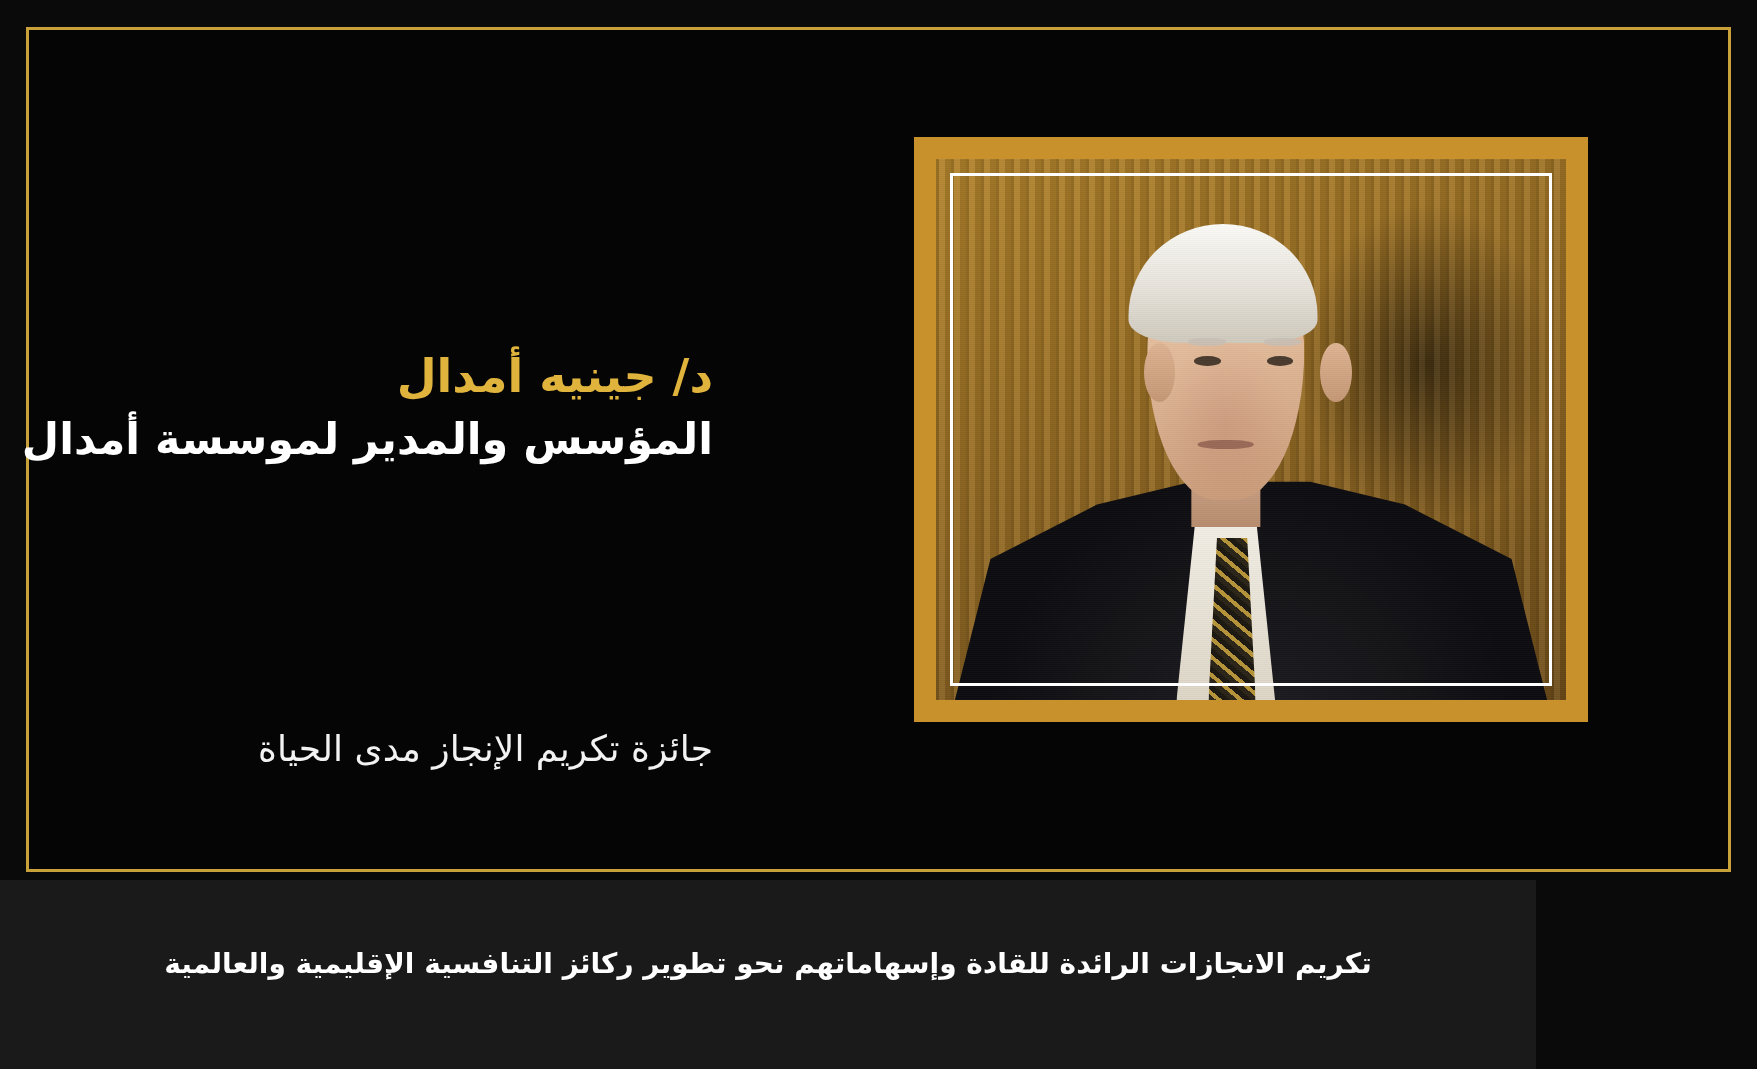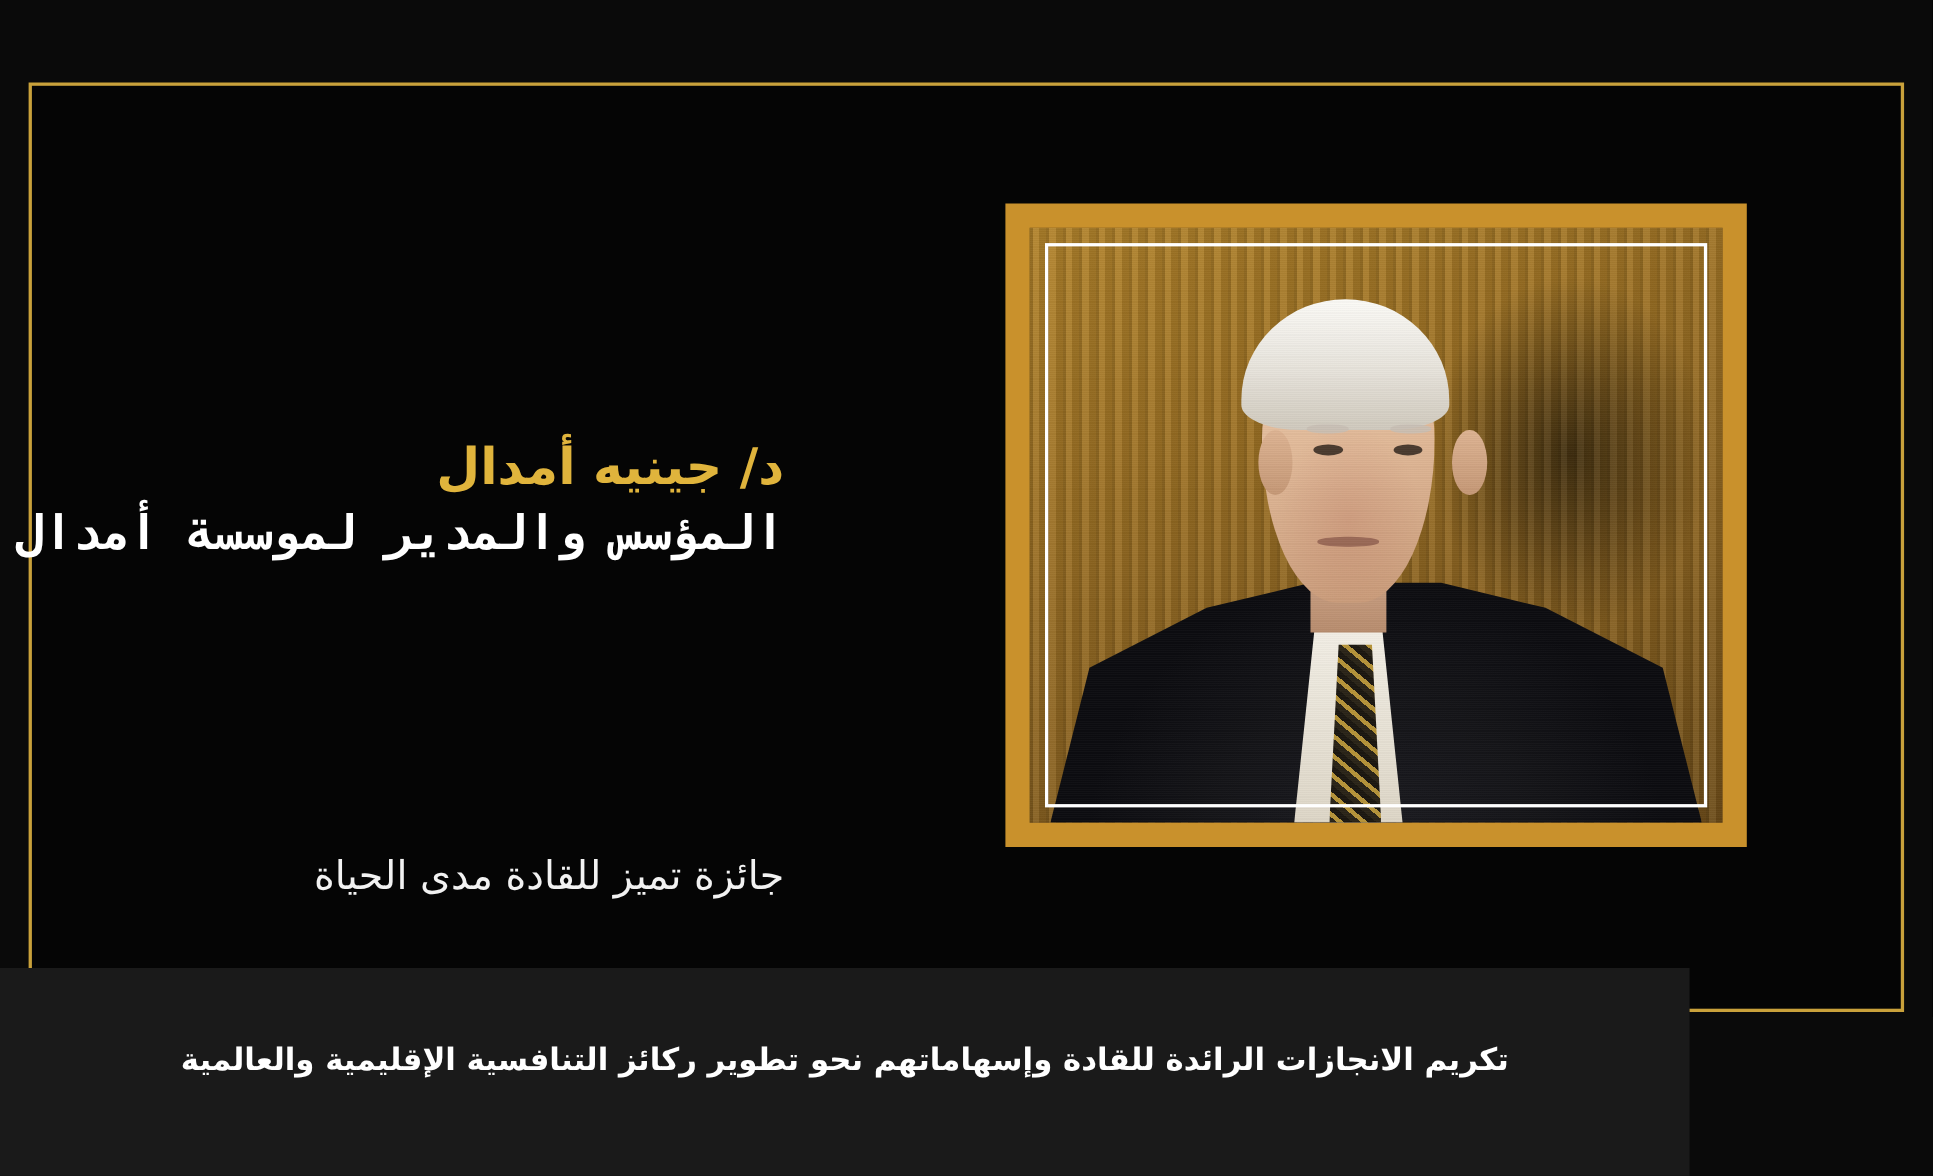--- a/index.html
+++ b/index.html
@@ -16,21 +16,20 @@
     background:#0a0a0a;
   }
 
   
   .card {
     position:absolute;
     left:26px; top:27px;
     width:1705px; height:845px;
     background:#050505;
     border:3px solid #c9a13b;
-    margin-top:48px;
   }
 
   
   .text-block {
     position:absolute;
     right:1015px;
     top:0; bottom:0;
     left:60px;
     display:flex;
     flex-direction:column;
@@ -51,21 +50,20 @@
   .role-line {
     position:absolute;
     top:383px; right:0; left:0;
     text-align:center;
     direction:rtl;
     color:#ffffff;
     font-size:43px;
     font-weight:bold;
     line-height:1.25;
     white-space:nowrap;
-    font-family:Liberation Mono, monospace;
   }
   .award-line {
     position:absolute;
     top:696px; right:0; left:0;
     text-align:right;
     direction:rtl;
     color:#f2f2f2;
     font-size:36px;
     font-weight:normal;
     line-height:1.3;
@@ -224,21 +222,21 @@
 </head>
 <body>
 
 <div class="slide">
 
   <div class="card">
 
     <div class="text-block">
       <div class="name-line">د/ جينيه أمدال</div>
       <div class="role-line">المؤسس والمدير لموسسة أمدال</div>
-      <div class="award-line">جائزة تميز للقادة مدى الحياة</div>
+      <div class="award-line">جائزة تكريم الإنجاز مدى الحياة</div>
     </div>
 
     <div class="portrait-outer">
       <div class="portrait-inner">
         <div class="photo">
           <div class="suit"></div>
           <div class="shirt"></div>
           <div class="tie"></div>
           <div class="neck"></div>
           <div class="face"></div>

